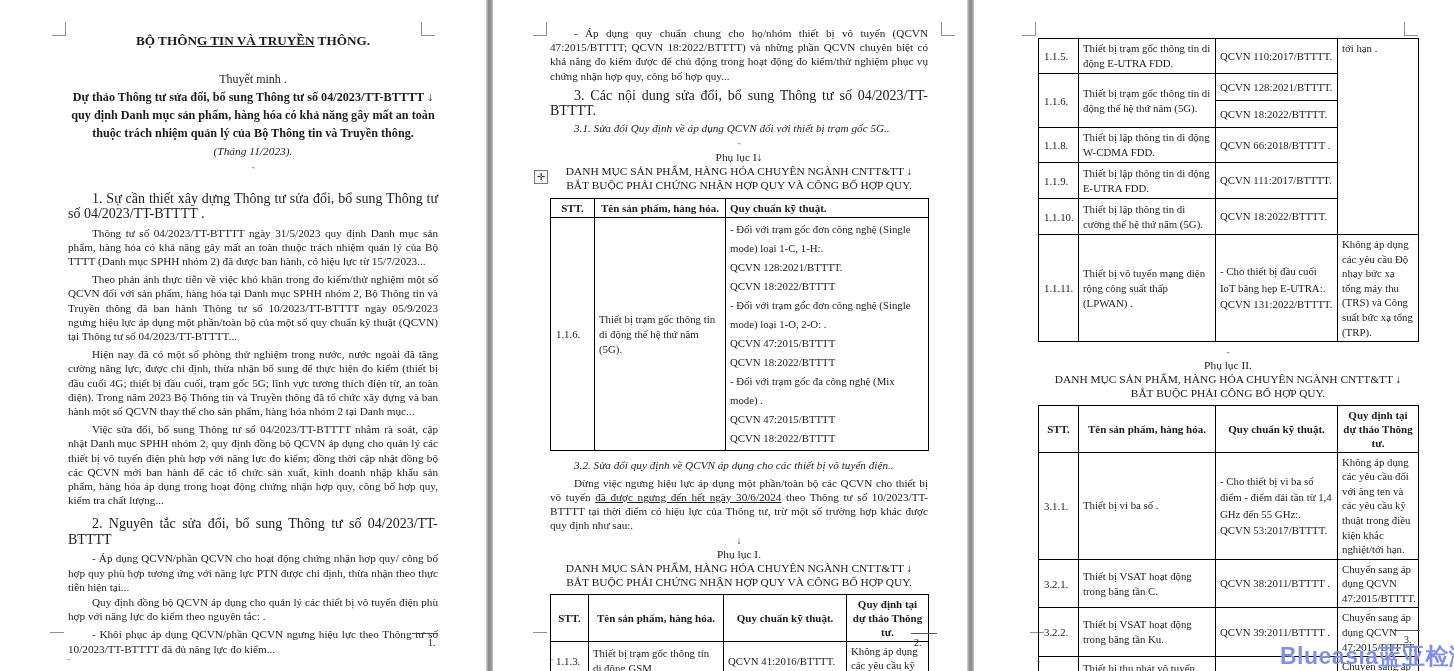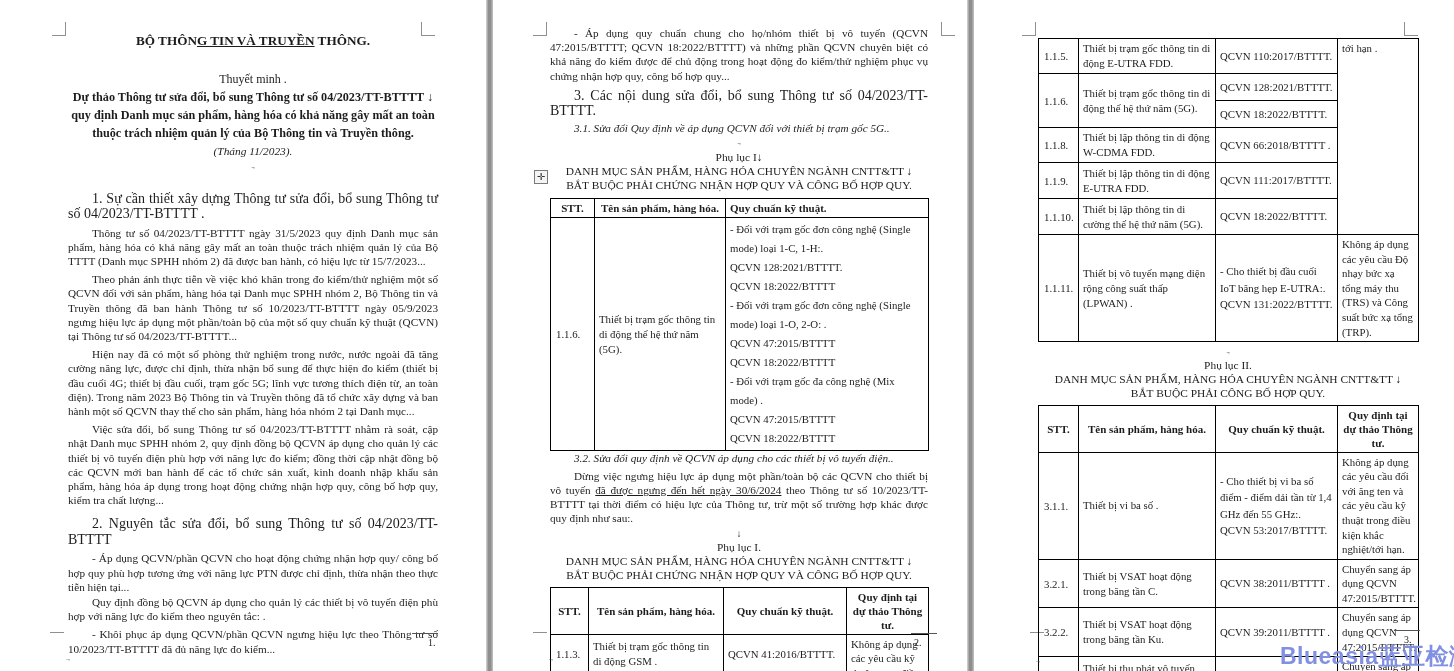--- a/index.html
+++ b/index.html
@@ -130,21 +130,21 @@
 - Đối với trạm gốc đơn công nghệ (Single mode) loại 1-O, 2-O: .
 QCVN 47:2015/BTTTT
 QCVN 18:2022/BTTTT
 - Đối với trạm gốc đa công nghệ (Mix mode) .
 QCVN 47:2015/BTTTT
 QCVN 18:2022/BTTTT</td>
       </tr>
     </tbody>
       </table>
 
-    <div class="italic" style="text-indent:24px;margin-top:0;">3.2. Sửa đổi quy định về QCVN áp dụng cho các thiết bị vô tuyến điện..</div>
+    <div class="italic" style="text-indent:24px;margin-top:7px;">3.2. Sửa đổi quy định về QCVN áp dụng cho các thiết bị vô tuyến điện..</div>
     <p class="para" style="margin-top:3px;"><span>Dừng việc ngưng hiệu lực áp dụng một phần/toàn bộ các QCVN cho thiết bị vô tuyến </span><span style="text-decoration:underline;">đã được ngưng đến hết ngày 30/6/2024</span><span> theo Thông tư số 10/2023/TT-BTTTT tại thời điểm có hiệu lực của Thông tư, trừ một số trường hợp khác được quy định như sau:.</span></p>
     <div class="arrow-line">↓</div>
     <div class="phu-luc" style="margin-top:1px;">Phụ lục I.</div>
     <div class="phu-luc" style="margin-top:0;">DANH MỤC SẢN PHẨM, HÀNG HÓA CHUYÊN NGÀNH CNTT&amp;TT ↓</div>
     <div class="phu-luc" style="margin-top:0;">BẮT BUỘC PHẢI CHỨNG NHẬN HỢP QUY VÀ CÔNG BỐ HỢP QUY.</div>
 
     <table id="table2">
       <colgroup>
           <col style="width:38px">
           <col style="width:135px">

